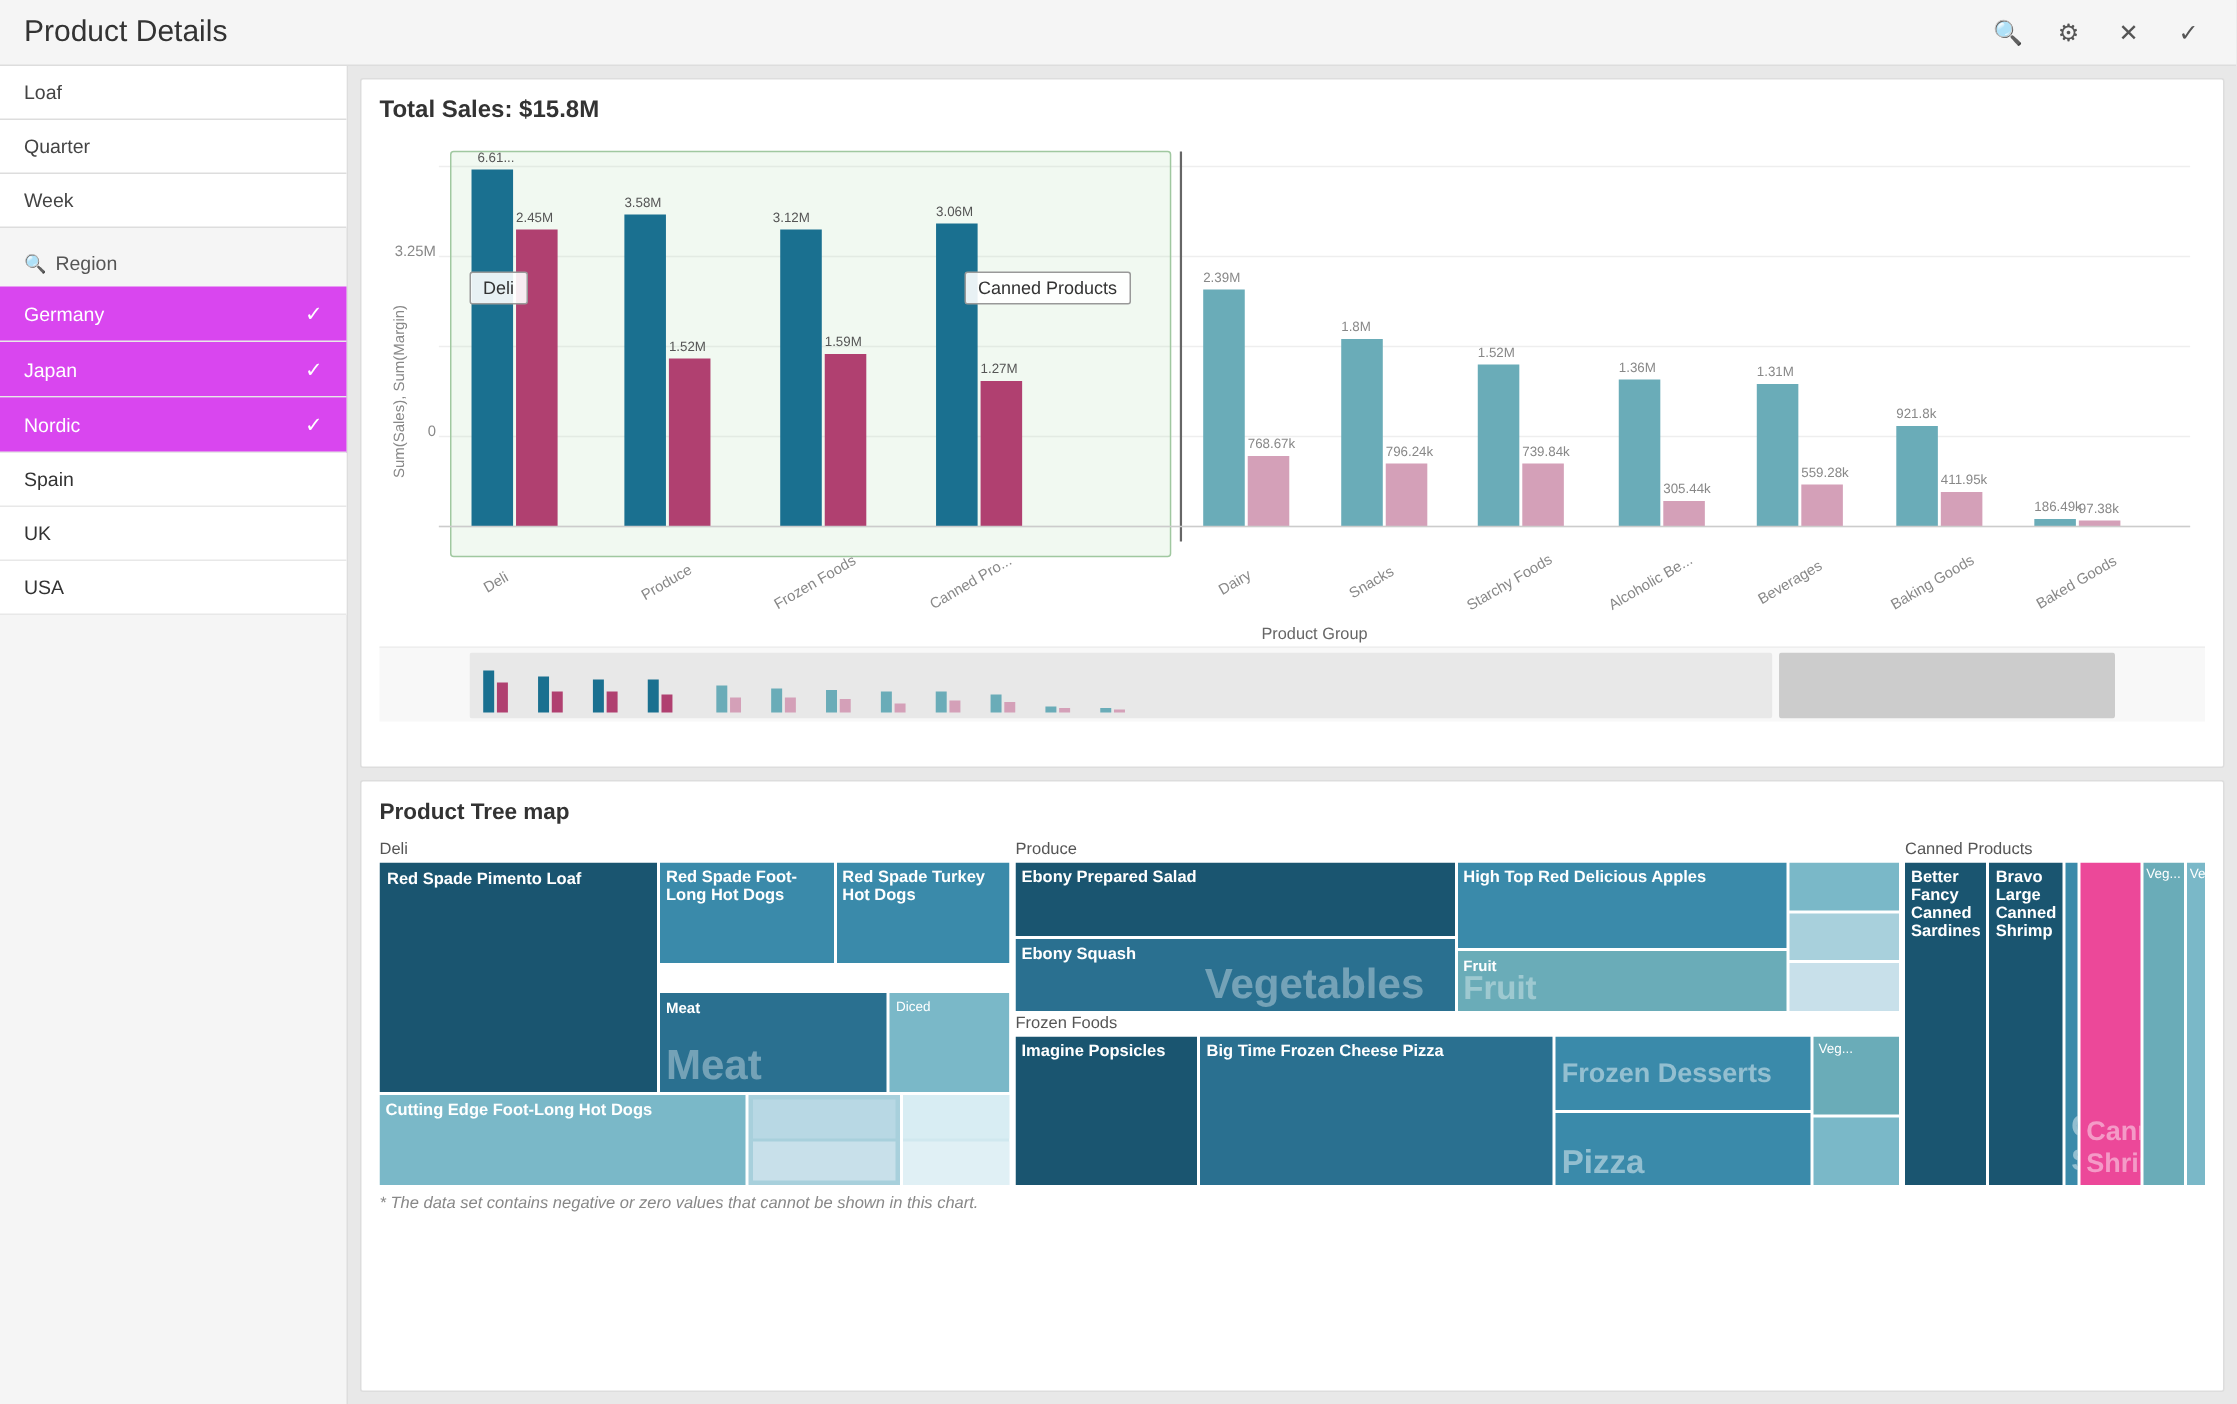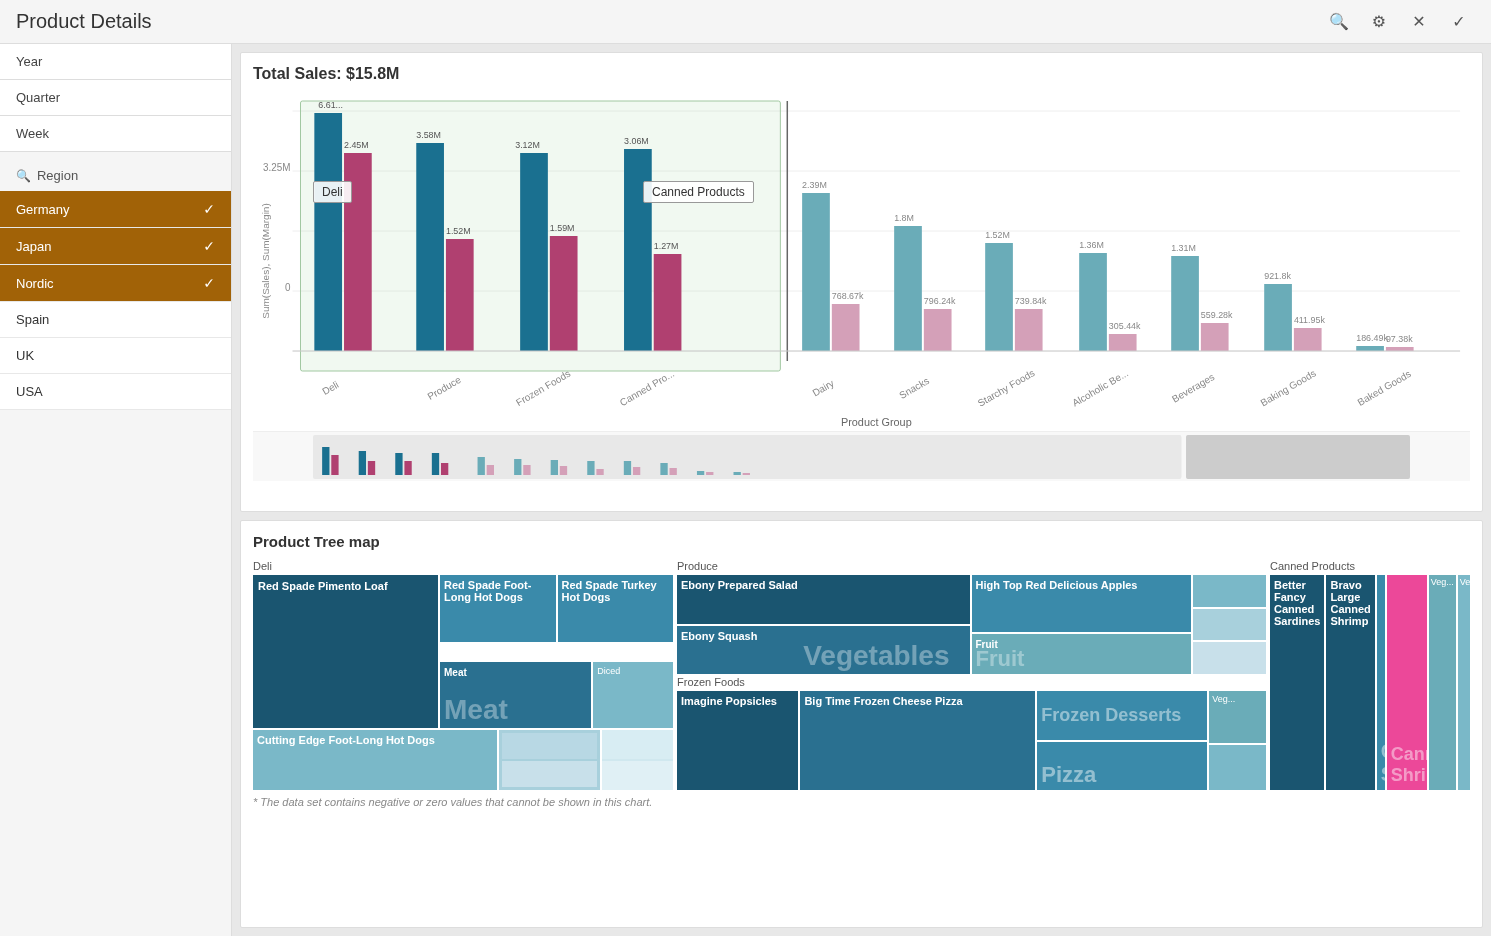--- a/index.html
+++ b/index.html
@@ -77,21 +77,21 @@
     .region-item {
       padding: 10px 16px;
       font-size: 13px;
       cursor: pointer;
       border-bottom: 1px solid #e8e8e8;
       display: flex;
       justify-content: space-between;
       align-items: center;
     }
     .region-item.selected {
-      background: #a16207;
+      background: #d946ef;
       color: #fff;
     }
     .region-item:not(.selected) {
       background: #fff;
       color: #333;
     }
     .checkmark {
       color: #fff;
       font-size: 14px;
     }
@@ -159,21 +159,21 @@
     <button class="header-icon-btn">🔍</button>
     <button class="header-icon-btn">⚙</button>
     <button class="header-icon-btn">✕</button>
     <button class="header-icon-btn">✓</button>
   </div>
 </div>
 
 <div class="main-layout">
 
   <div class="sidebar">
-    <div class="filter-item">Year</div>
+    <div class="filter-item">Loaf</div>
     <div class="filter-item">Quarter</div>
     <div class="filter-item">Week</div>
 
     <div class="region-section">
       <div class="region-header">
         <span style="font-size:12px;">🔍</span>
         <span>Region</span>
       </div>
       <div class="region-item selected">
         <span>Germany</span>

